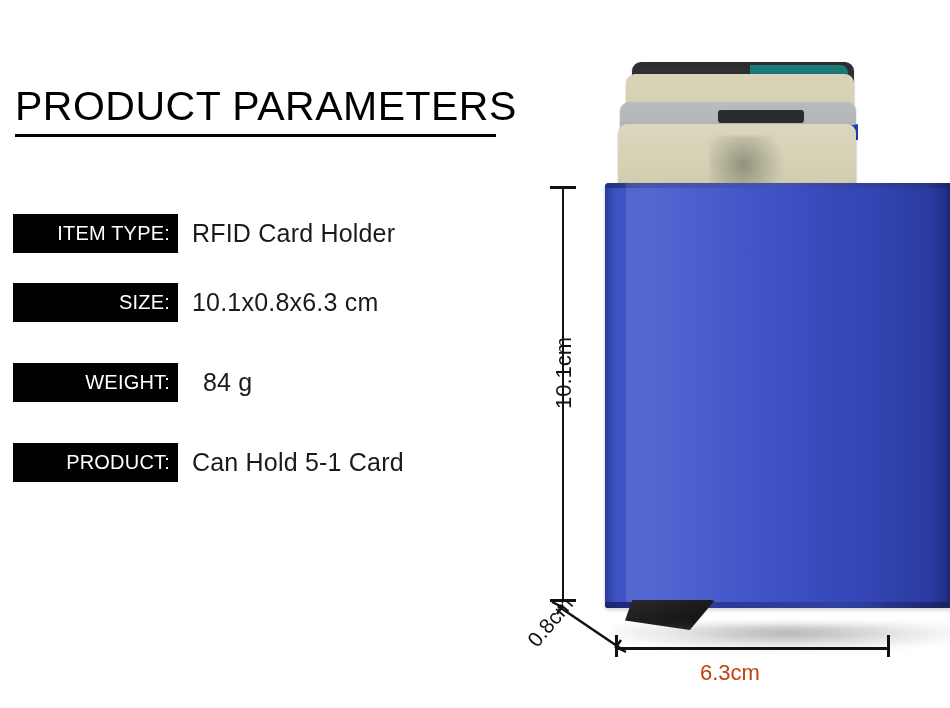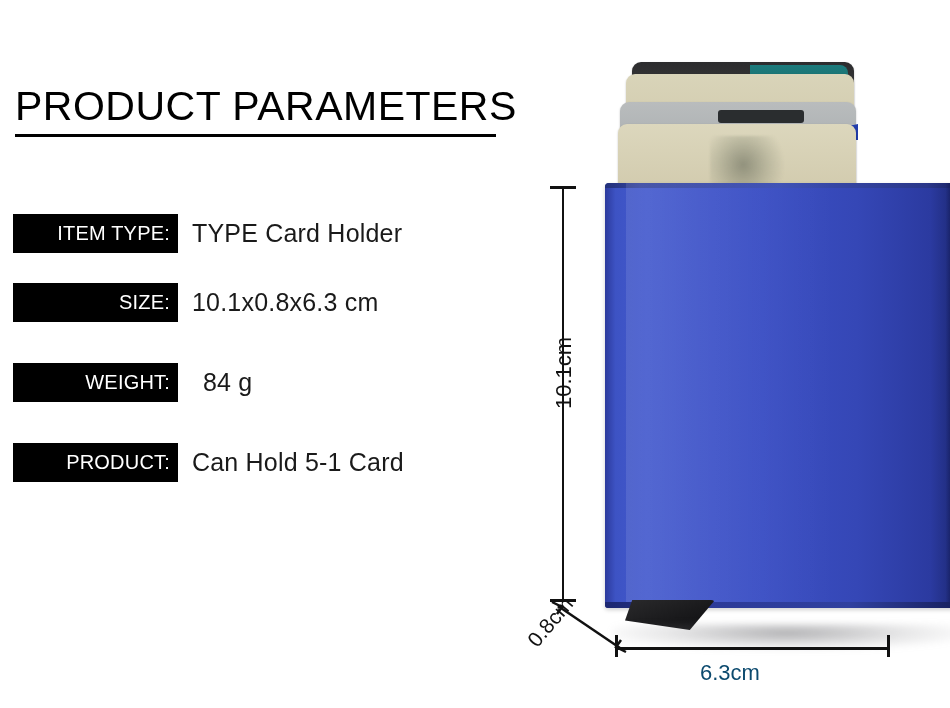--- a/index.html
+++ b/index.html
@@ -289,21 +289,21 @@
     background: #111111;
   }
   #dim-h-cap-left  { left: 75px; }
   #dim-h-cap-right { left: 347px; }
 
   #dim-horizontal-label {
     position: absolute;
     left: 160px;
     top: 620px;
     font-size: 22px;
-    color: #0c4a6e;
+    color: #c2410c;
     white-space: nowrap;
   }
 
   #dim-thickness-arrow {
     position: absolute;
     left: 8px;
     top: 560px;
     width: 82px;
     height: 56px;
   }
@@ -325,21 +325,21 @@
 
   <div id="title-block">
     <div id="page-title">PRODUCT PARAMETERS</div>
     <div id="title-rule"></div>
   </div>
 
   <div id="spec-list">
 
     <div class="spec-row">
       <div class="spec-label">ITEM TYPE:</div>
-      <div class="spec-value">TYPE Card Holder</div>
+      <div class="spec-value">RFID Card Holder</div>
     </div>
 
 
     <div class="spec-row gap-lg">
       <div class="spec-label">SIZE:</div>
       <div class="spec-value">10.1x0.8x6.3 cm</div>
     </div>
 
     <div class="spec-row gap-lg">
       <div class="spec-label">WEIGHT:</div>

